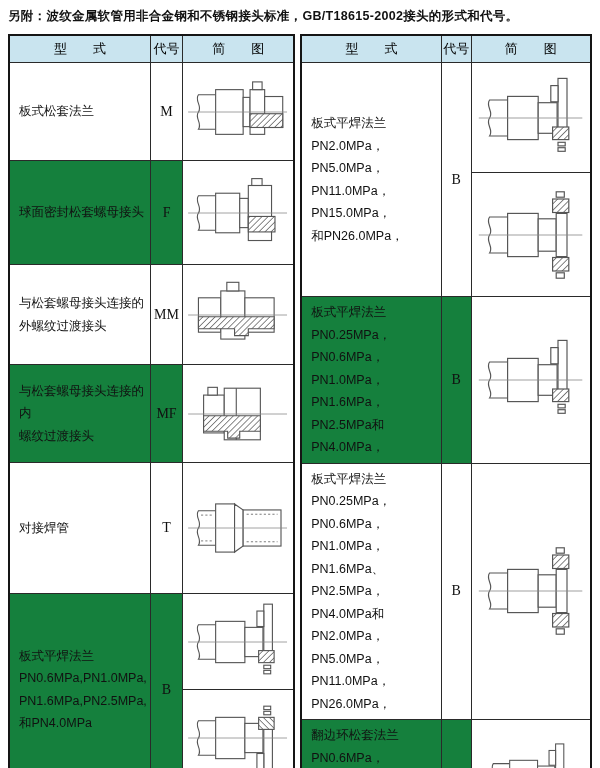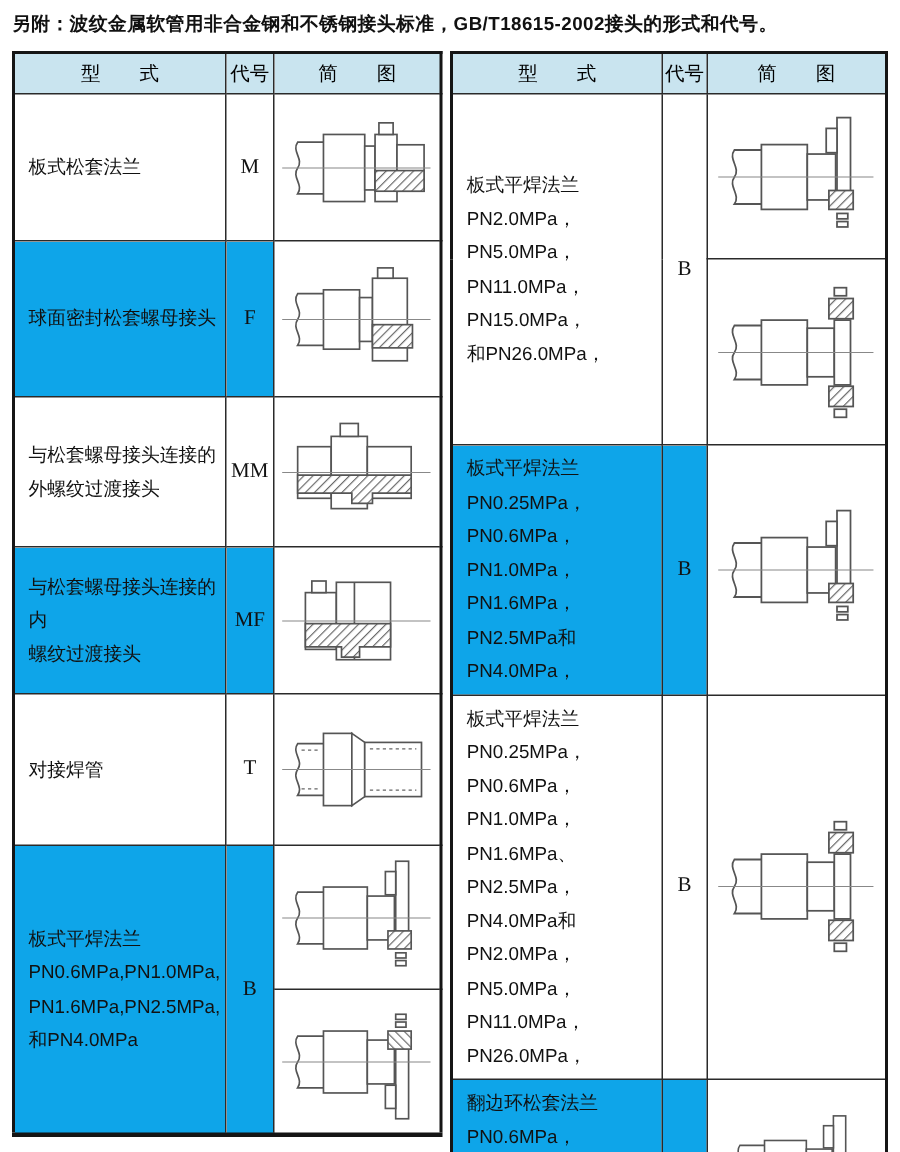--- a/index.html
+++ b/index.html
@@ -7,21 +7,21 @@
          font-family:"Liberation Sans", sans-serif; }
   .page { padding:5px 8px 0 8px; }
   .title { font-size:12.5px; font-weight:bold; margin:3px 0 9px 0; letter-spacing:0.3px; white-space:nowrap; }
   .tables { display:flex; gap:5px; align-items:flex-start; }
   table { border-collapse:collapse; table-layout:fixed;
           border:2px solid #151515; border-bottom-width:3px; }
   td { border:1px solid #2a2a2a; padding:0; vertical-align:middle; overflow:hidden; background:#fff; }
   .head td { background:#c9e4ef; height:26px; text-align:center; font-size:13px; color:#000000; }
   .type { font-size:12.5px; line-height:1.8; padding:4px 3px 4px 9px; white-space:pre-line; }
   .code { text-align:center; font-family:"Liberation Serif", serif; font-size:14px; }
-  .hl { background:#0ea5e9; }
+  .hl { background:#15803d; }
   .dia { text-align:center; }
   .dia svg { display:block; margin:0 auto; }
 </style>
 </head>
 <body>
 
 <svg width="0" height="0" style="position:absolute" aria-hidden="true">
   <defs>
     <pattern id="hatch" width="5" height="5" patternUnits="userSpaceOnUse" patternTransform="rotate(45)">
       <rect width="5" height="5" fill="#fff"></rect>
@@ -122,21 +122,21 @@
               <rect x="25" y="19" width="11" height="9"></rect>
               <rect x="44" y="20" width="42" height="60"></rect>
               <line x1="58" y1="20" x2="58" y2="80"></line>
               <path d="M20 52 H86 V70 H62 V78 H48 V70 H20 Z" fill="url(#hatch)"></path>
             </g>
             <line x1="2" y1="50" x2="117" y2="50" stroke="#888" stroke-width="0.9"></line>
           </svg>
         </td>
       </tr>
 
-      <tr style="height:101px">
+      <tr style="height:131px">
         <td class="type">对接焊管</td>
         <td class="code">T</td>
         <td class="dia">
           <svg viewBox="0 0 120 100" width="104" height="86">
             <g fill="#fff" stroke="#555" stroke-width="1.3">
               <use href="#pipe-break"></use>
               <rect x="34" y="22" width="22" height="56"></rect>
               <path d="M56 22 L66 29 L66 71 L56 78 Z"></path>
               <rect x="66" y="29" width="44" height="42"></rect>
             </g>

